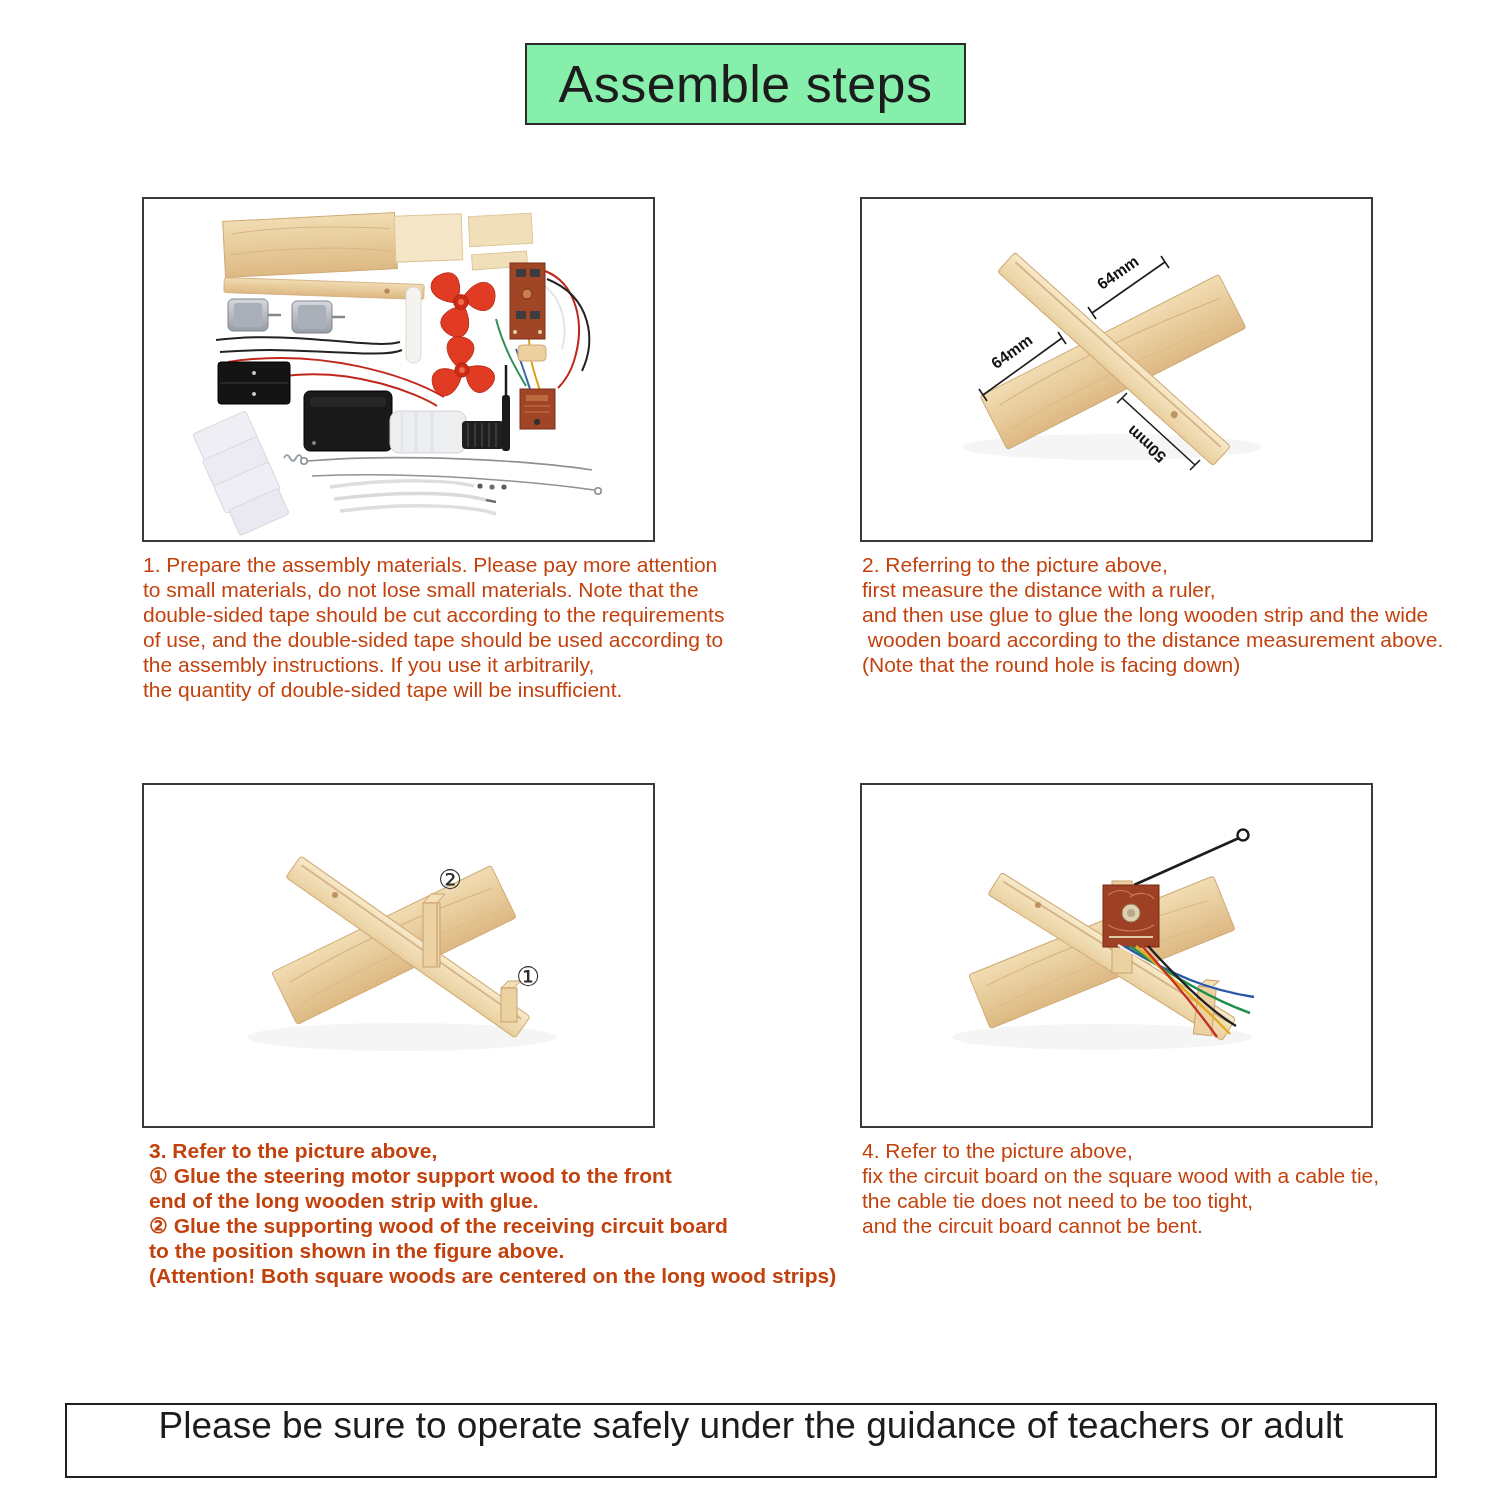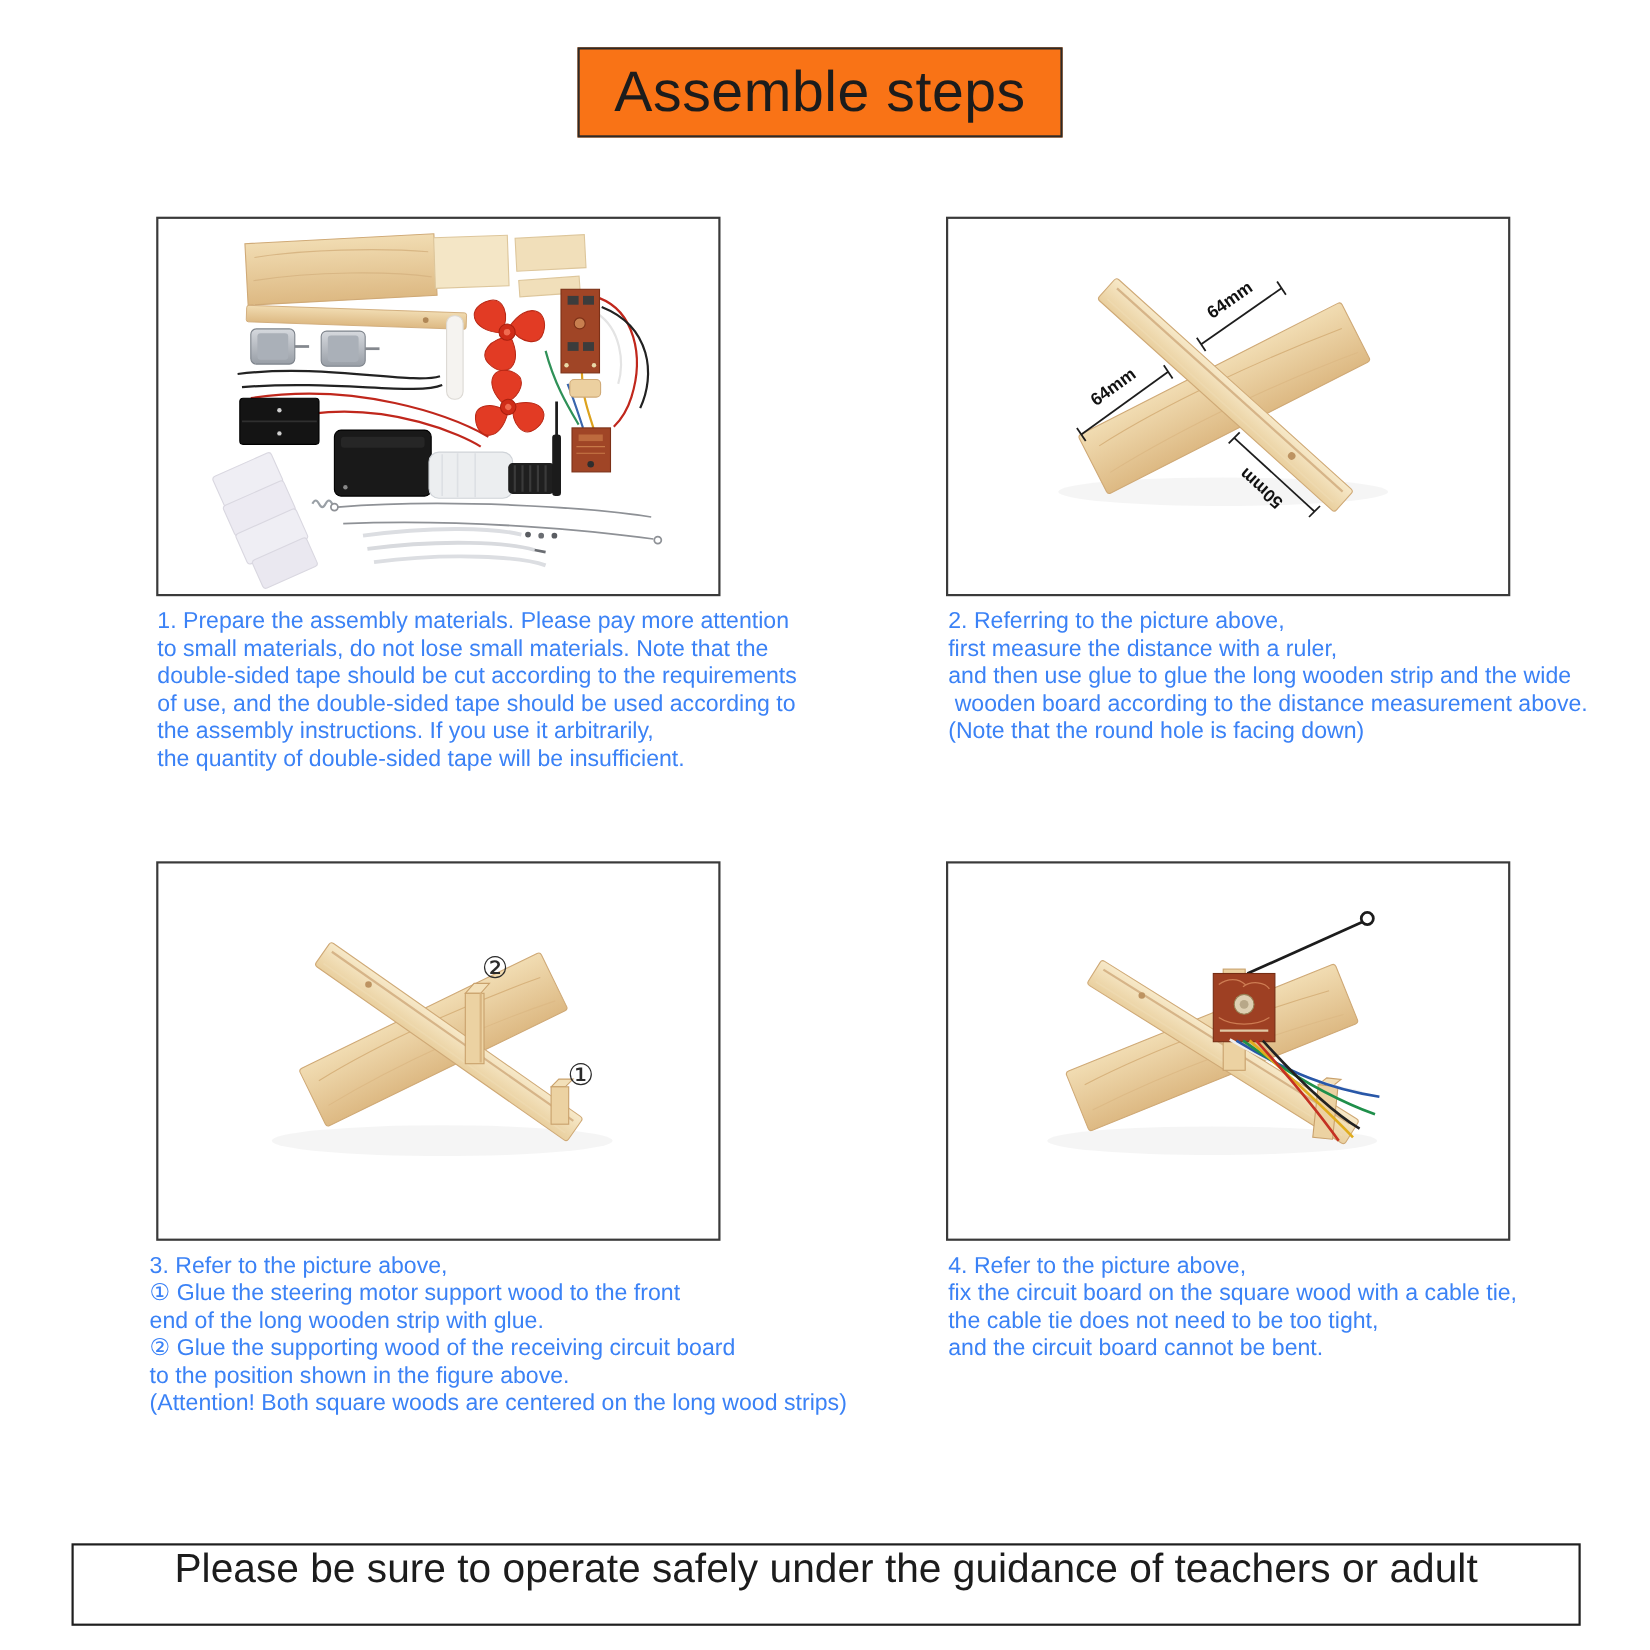--- a/index.html
+++ b/index.html
@@ -3,37 +3,37 @@
 <meta charset="utf-8">
 <style>
   html,body{margin:0;padding:0;}
   body{
     width:1500px;height:1500px;background:#ffffff;position:relative;
     font-family:"Liberation Sans",sans-serif;color:#1c1c1c;overflow:hidden;
   }
   .title-box{
     position:absolute;left:525px;top:43px;width:437px;height:78px;
     border:2px solid #2d2a27;display:flex;align-items:center;justify-content:center;
-    font-size:52px;letter-spacing:0.5px;background:#f97316;
+    font-size:52px;letter-spacing:0.5px;background:#86efac;
   }
   .frame{
     position:absolute;width:509px;height:341px;border:2px solid #3a3a3a;background:#ffffff;
   }
   #frame1{left:142px;top:197px;}
   #frame2{left:860px;top:197px;}
   #frame3{left:142px;top:783px;}
   #frame4{left:860px;top:783px;}
   .fig{width:509px;height:341px;display:block;}
   .caption{
     position:absolute;width:700px;margin:0;font-size:21px;line-height:25px;
-    white-space:pre-wrap;color:#3b82f6;
+    white-space:pre-wrap;color:#c2410c;
   }
   #cap1{left:143px;top:552px;}
   #cap2{left:862px;top:552px;}
-  #cap3{left:136px;top:1138px;}
+  #cap3{left:149px;top:1138px;font-weight:bold;}
   #cap4{left:862px;top:1138px;}
   .footer-box{
     position:absolute;left:65px;top:1403px;width:1368px;height:71px;
     border:2px solid #1f1f1f;display:flex;align-items:flex-start;justify-content:center;
     font-size:37px;background:#fff;
   }
   svg text{font-family:"Liberation Sans",sans-serif;}
   .dim-label{font-size:16px;font-weight:bold;fill:#111;text-anchor:middle;}
   .marker{font-size:27px;fill:#2b2b2b;text-anchor:middle;font-family:"Liberation Serif",serif;}
 </style>

